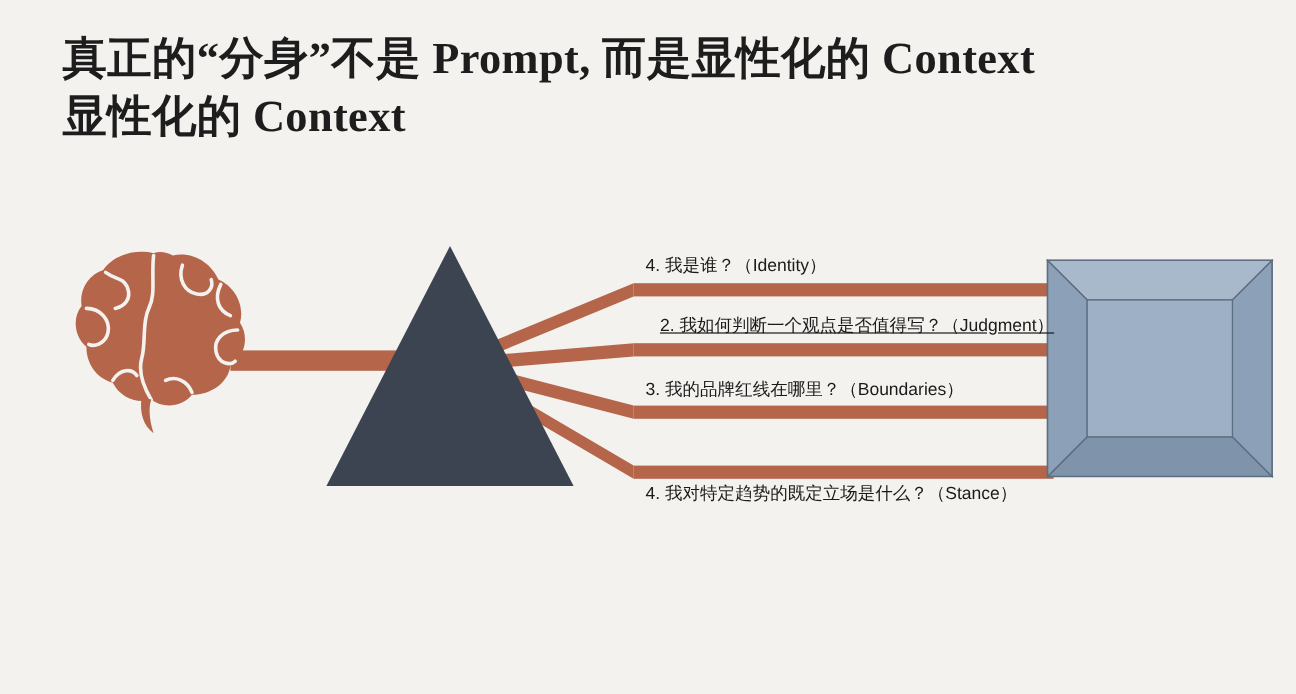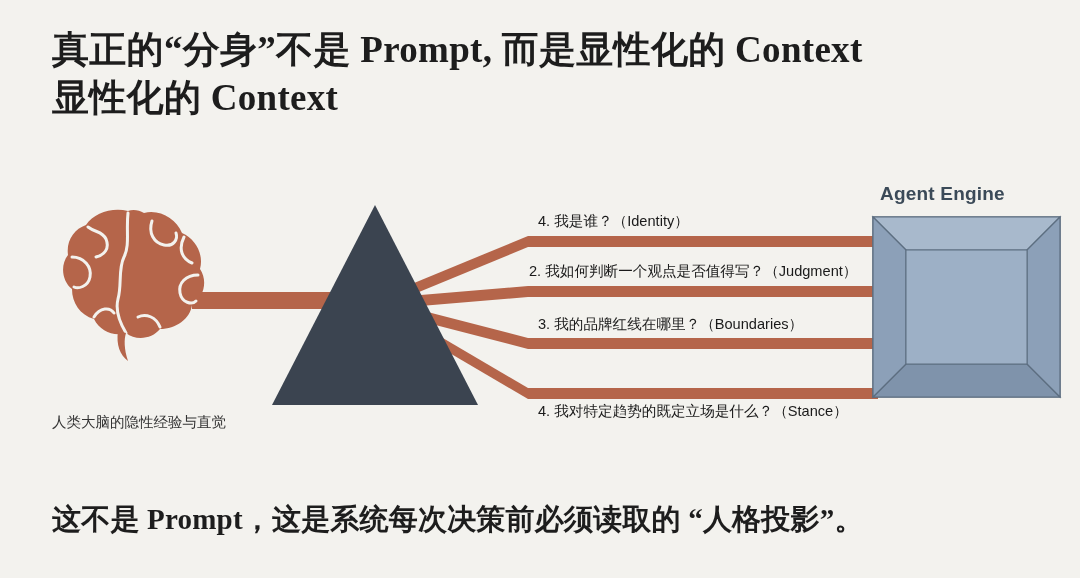--- a/index.html
+++ b/index.html
@@ -60,21 +60,21 @@
     letter-spacing: 0.2px;
   }
   .item-label {
     position: absolute;
     font-size: 14.6px;
     color: #1a1a1a;
     white-space: nowrap;
     font-family: "Liberation Sans", sans-serif;
   }
   .l1 { left: 538px; top: 62px; }
-  .l2 { left: 529px; top: 112px; }
+  .l2 { left: 550px; top: 112px; text-decoration: underline; }
   .l3 { left: 538px; top: 165px; }
   .l4 { left: 538px; top: 216px; margin-top: 36px; }
   .footer {
     position: absolute;
     left: 52px;
     top: 500px;
     width: 1000px;
     font-family: "Liberation Serif", serif;
     font-weight: bold;
     font-size: 29px;
@@ -148,24 +148,21 @@
         <path fill="none" stroke="#f3f2ee" stroke-width="3" stroke-linecap="round" d="
           M122,32 C116,44 120,54 130,58"></path>
         <path fill="none" stroke="#f3f2ee" stroke-width="3" stroke-linecap="round" d="
           M136,70 C124,70 116,78 118,88 C120,98 130,100 134,96"></path>
         <path fill="none" stroke="#f3f2ee" stroke-width="3" stroke-linecap="round" d="
           M98,122 C94,112 84,108 76,112"></path>
         <path fill="#b5654a" d="M56,126 C54,140 58,150 66,156 C62,144 62,134 64,128 Z"></path>
       </g>
     </svg>
 
-    <div class="engine-label">Agent Engine</div>
 
     <div class="item-label l1">4. 我是谁？（Identity）</div>
     <div class="item-label l2">2. 我如何判断一个观点是否值得写？（Judgment）</div>
     <div class="item-label l3">3. 我的品牌红线在哪里？（Boundaries）</div>
     <div class="item-label l4">4. 我对特定趋势的既定立场是什么？（Stance）</div>
 
-    <div class="brain-caption">人类大脑的隐性经验与直觉</div>
   </div>
 
-  <div class="footer">这不是 Prompt，这是系统每次决策前必须读取的 “人格投影”。</div>
 </div>
 
 </body></html>

